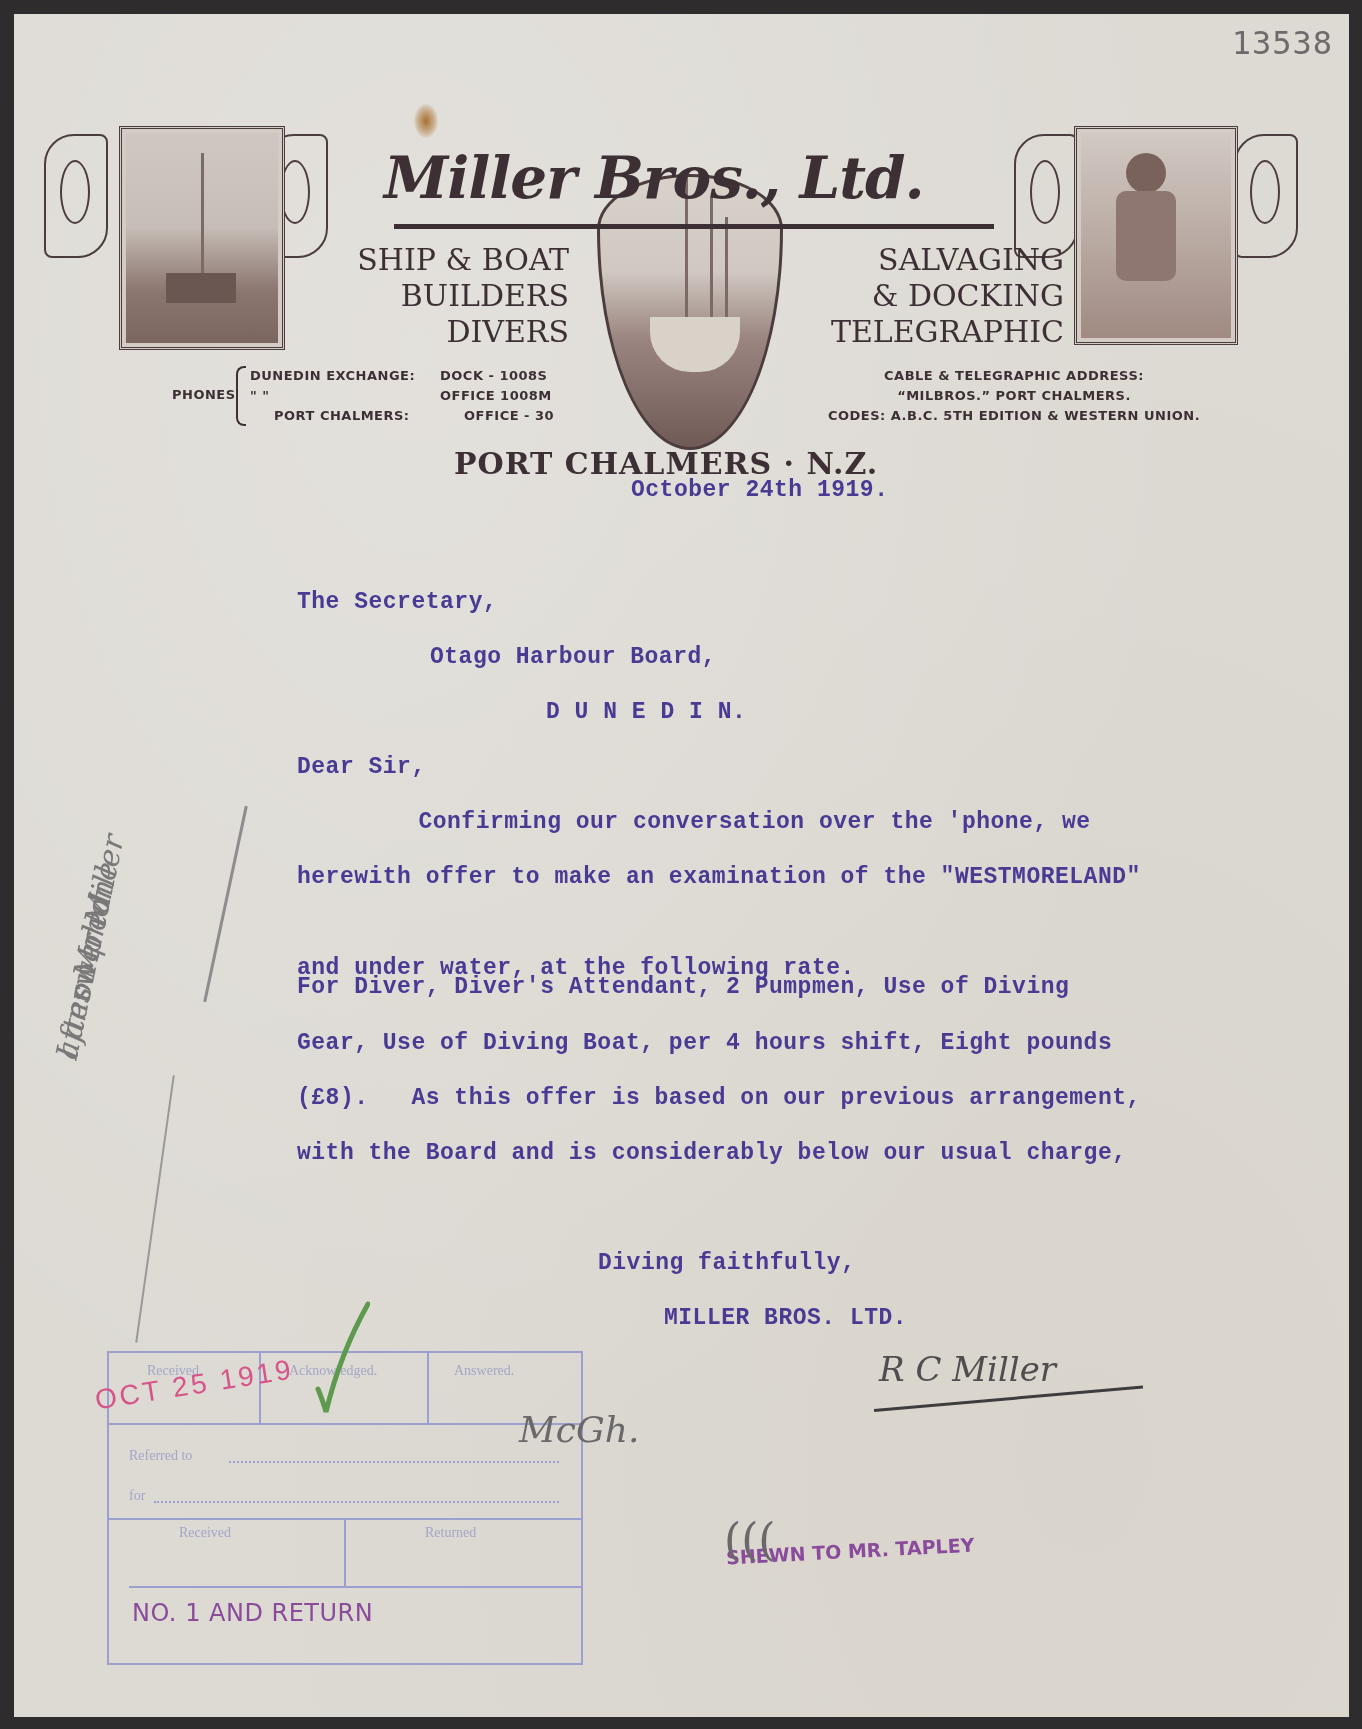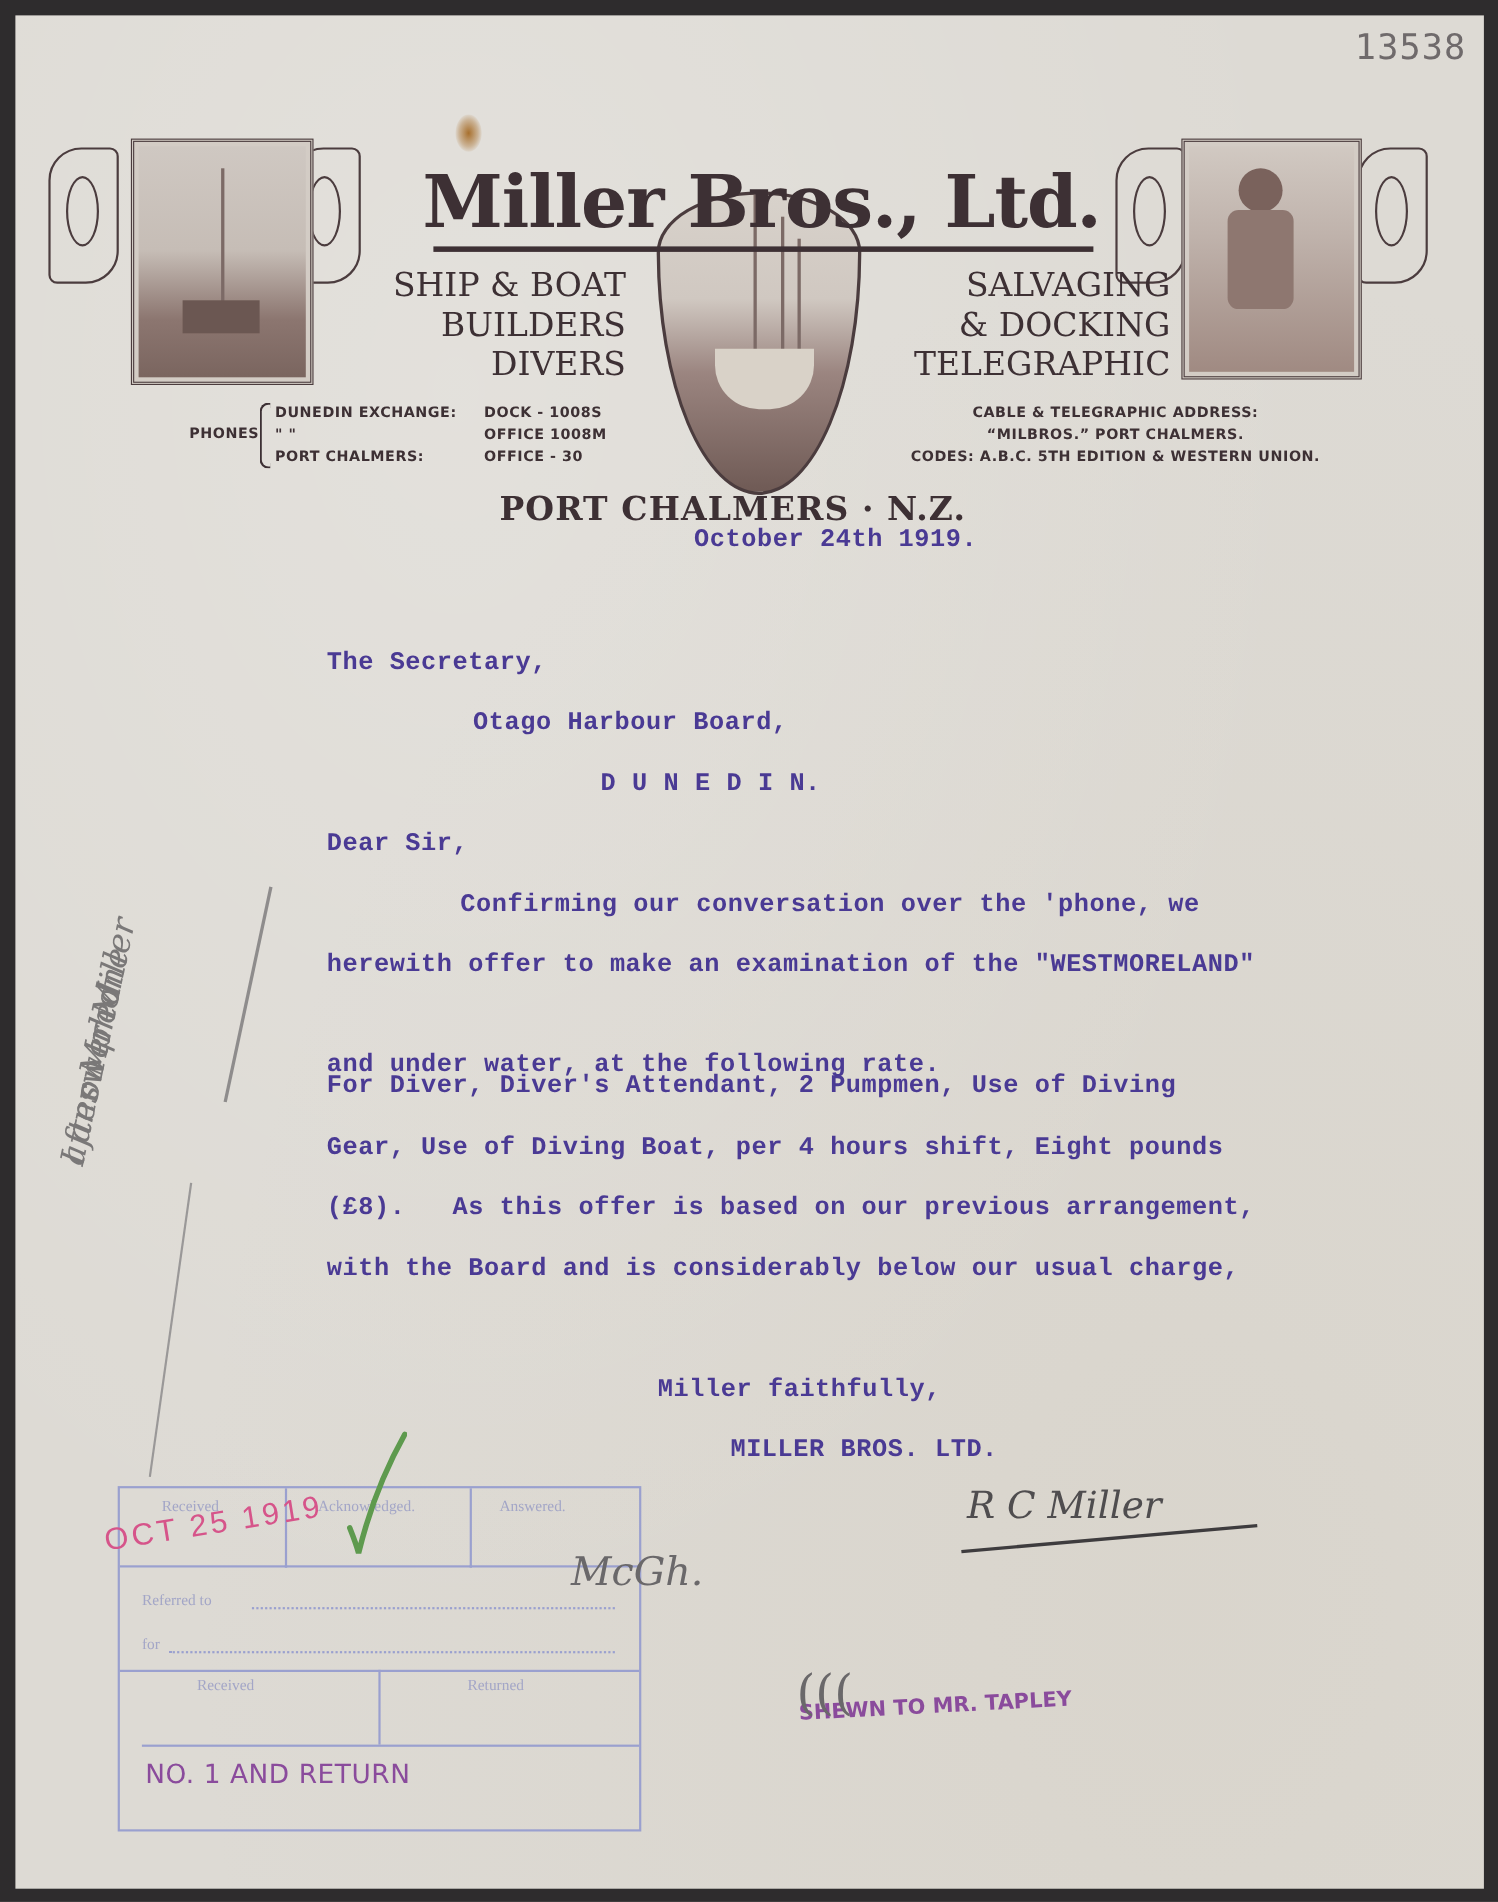--- a/index.html
+++ b/index.html
@@ -45,22 +45,22 @@
   }
   .oval-photo {
     position: absolute; left: 583px; top: 160px; width: 180px; height: 270px;
     border: 3px solid #4b3c3e; border-radius: 50% 50% 50% 50% / 20% 20% 80% 80%;
     background: linear-gradient(180deg, #d8d2cb 0%, #d0c8c1 35%, #9b8580 60%, #6f5a55 100%);
     overflow: hidden;
   }
   .mast { position: absolute; width: 3px; background: #7c6a66; }
   .company-name {
     position: absolute; left: 370px; top: 130px;
-    font-family: "DejaVu Serif", serif; font-weight: bold;
-    font-size: 66px; color: #3d3034; letter-spacing: -1px;
+    font-family: "DejaVu Serif", serif; font-style: italic; font-weight: bold;
+    font-size: 58px; color: #3d3034; letter-spacing: -1px;
   }
   .name-rule {
     position: absolute; left: 380px; top: 210px; width: 600px; height: 5px;
     background: #3d3034;
   }
   .block-title {
     position: absolute; font-family: "DejaVu Serif", serif; font-weight: normal;
     font-size: 30px; color: #3d3034; line-height: 36px; text-align: right;
   }
   .small-caps-line {
@@ -164,21 +164,21 @@
   <div class="abs small-caps-line" style="left:158px;top:373px;">PHONES</div>
   <div class="abs" style="left:222px;top:352px;width:8px;height:56px;border:2px solid #3d3034;border-right:none;border-radius:8px 0 0 8px;"></div>
   <div class="abs" style="left:236px;top:352px;line-height:20px;">
     <div class="small-caps-line">
       <span style="display:inline-block;width:190px;">DUNEDIN EXCHANGE:</span><span>DOCK - 1008S</span>
     </div>
     <div class="small-caps-line">
       <span style="display:inline-block;width:190px;">"          "</span><span>OFFICE 1008M</span>
     </div>
     <div class="small-caps-line">
-      <span style="display:inline-block;width:190px;">PORT CHALMERS:</span><span>OFFICE - 30</span>
+      <span style="display:inline-block;width:190px;margin-left:24px;">PORT CHALMERS:</span><span>OFFICE - 30</span>
     </div>
   </div>
 
   <div class="abs" style="left:810px;top:352px;width:380px;text-align:center;line-height:20px;">
     <div class="small-caps-line">CABLE &amp; TELEGRAPHIC ADDRESS:</div>
     <div class="small-caps-line">“MILBROS.” PORT CHALMERS.</div>
     <div class="small-caps-line">CODES: A.B.C. 5TH EDITION &amp; WESTERN UNION.</div>
   </div>
 
   <div class="location">PORT CHALMERS · N.Z.</div>
@@ -190,21 +190,21 @@
   <div class="typed" style="left:283px;top:740px;">Dear Sir,</div>
 
   <div class="typed" style="left:290px;top:795px;">        Confirming our conversation over the 'phone, we</div>
   <div class="typed" style="left:283px;top:850px;">herewith offer to make an examination of the "WESTMORELAND"</div>
   <div class="typed" style="left:283px;top:905px;margin-top:36px;">and under water, at the following rate.</div>
   <div class="typed" style="left:283px;top:960px;">For Diver, Diver's Attendant, 2 Pumpmen, Use of Diving</div>
   <div class="typed" style="left:283px;top:1016px;">Gear, Use of Diving Boat, per 4 hours shift, Eight pounds</div>
   <div class="typed" style="left:283px;top:1071px;">(£8).   As this offer is based on our previous arrangement,</div>
   <div class="typed" style="left:283px;top:1126px;">with the Board and is considerably below our usual charge,</div>
 
-  <div class="typed" style="left:584px;top:1236px;">Miller faithfully,</div>
+  <div class="typed" style="left:584px;top:1236px;">Diving faithfully,</div>
   <div class="typed" style="left:650px;top:1291px;">MILLER BROS. LTD.</div>
 
   <div class="signature">R C Miller</div>
   <div class="sig-line"></div>
 
   <div class="abs" style="left:30px;top:1040px;transform:rotate(-78deg);transform-origin:left top;line-height:46px;">
     <div class="pencil" style="font-size:30px;">I answered</div>
     <div class="pencil" style="font-size:30px;">after Mr Miller</div>
     <div class="pencil" style="font-size:30px;padding-left:60px;">on phone</div>
   </div>

